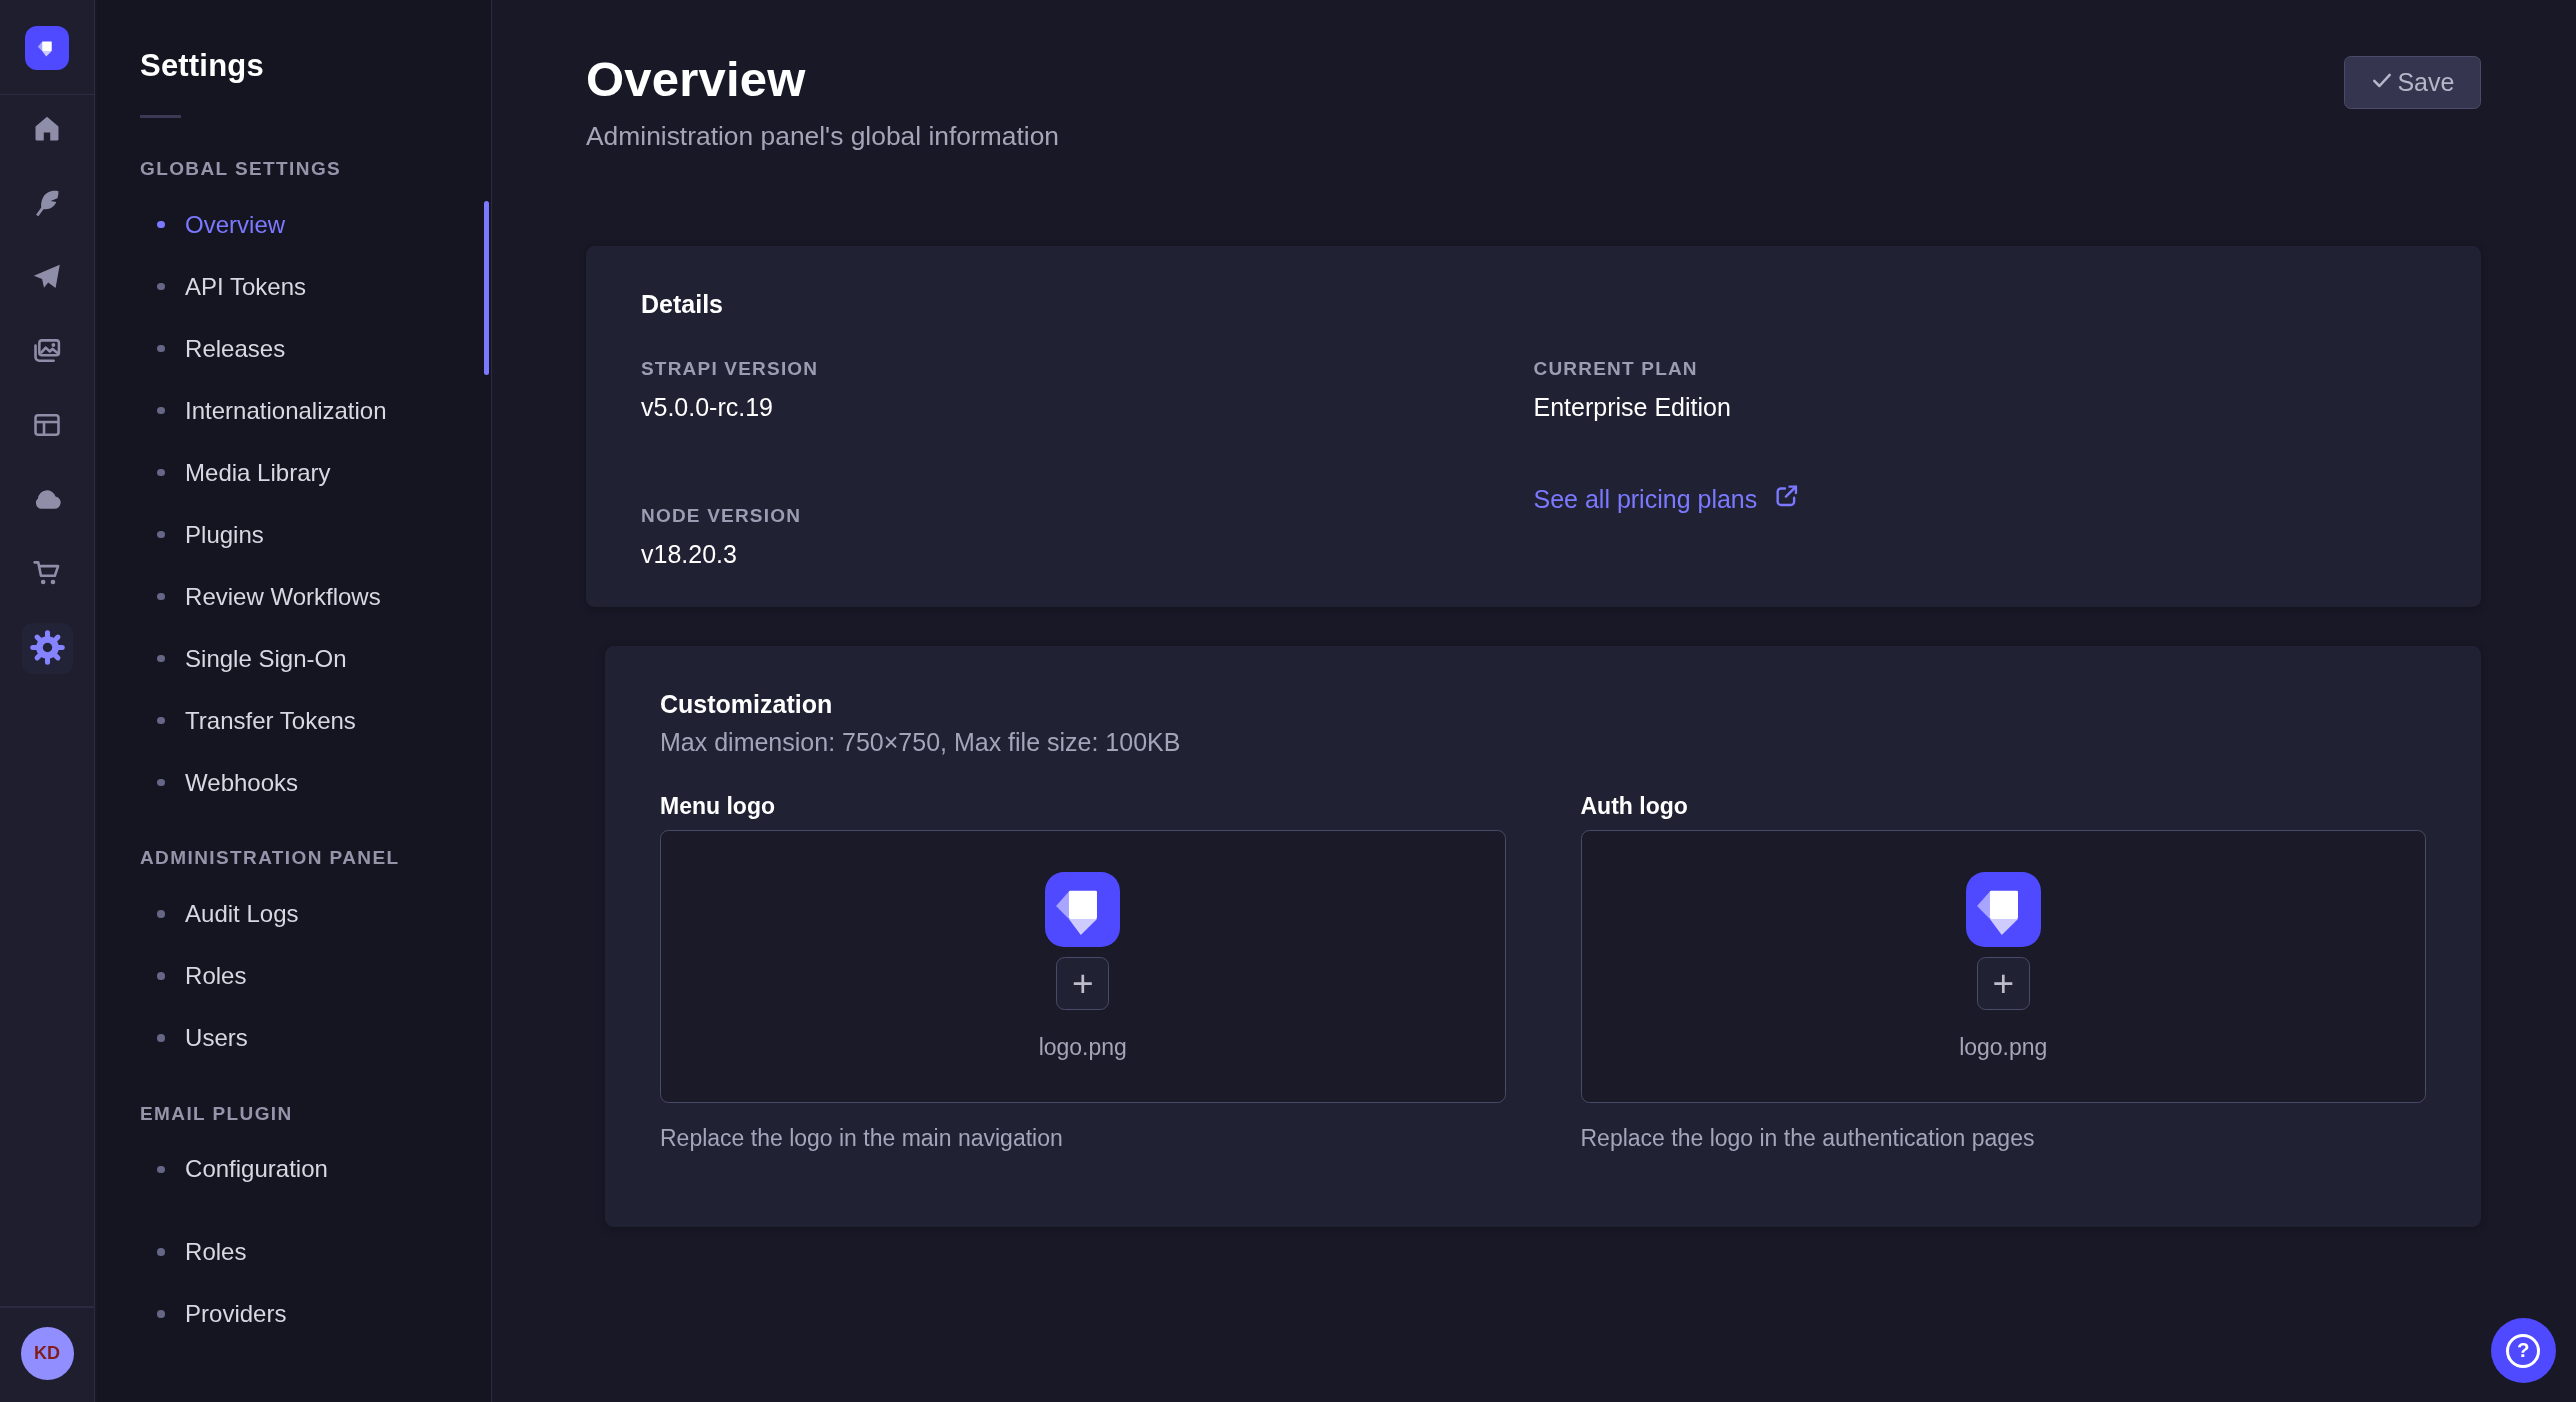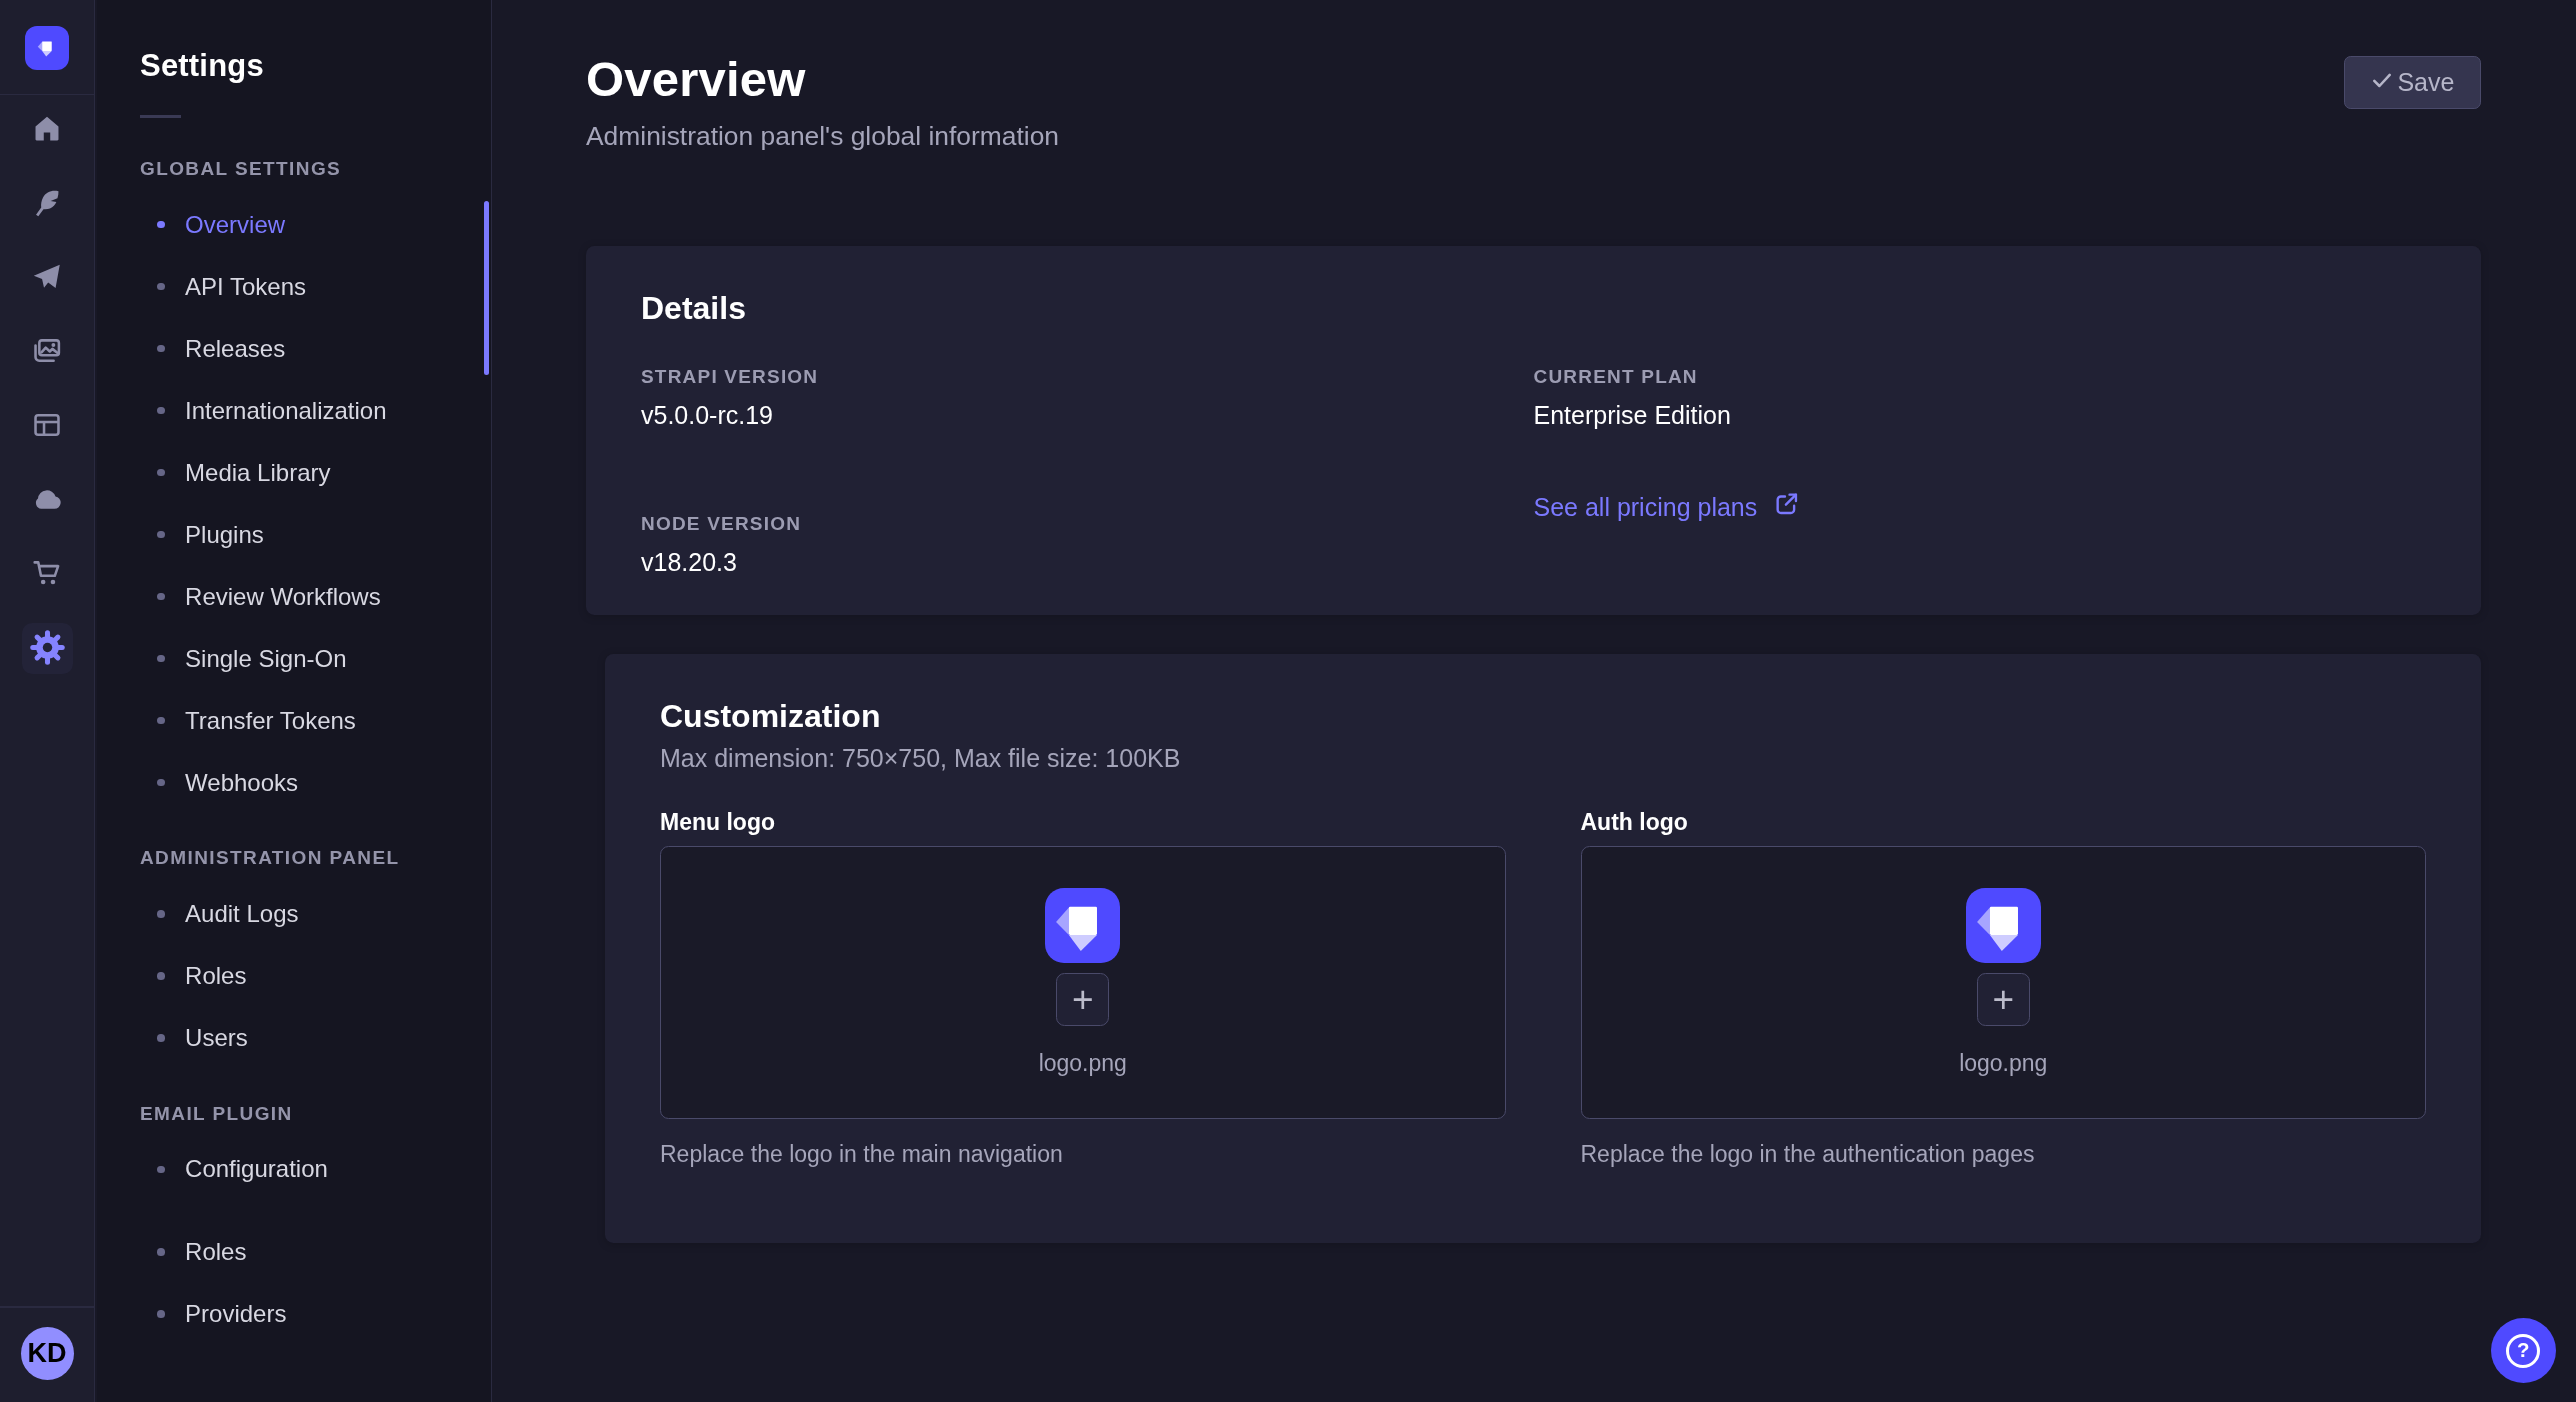--- a/index.html
+++ b/index.html
@@ -25,22 +25,22 @@
   .rail-divider { height:1.7px; background:var(--border); }
   .rail-icons { display:flex; flex-direction:column; align-items:center; padding-top:10.2px; gap:23px; }
   .rail-btn {
     width:51px; height:51px; border:none; background:transparent;
     display:grid; place-items:center; border-radius:10.2px; cursor:pointer;
   }
   .rail-btn.active { background:#232338; }
   .rail-bottom { position:absolute; bottom:0; left:0; right:0; }
   .avatar {
     width:53px; height:53px; border-radius:50%;
-    background:var(--avatar-bg); color:#000000;
-    font-size:27px; font-weight:700;
+    background:var(--avatar-bg); color:#7f1d1d;
+    font-size:18px; font-weight:700;
     display:grid; place-items:center;
     margin:19px auto 22px; cursor:pointer;
   }
 
   
   .subnav {
     position:fixed; left:97px; top:0; width:395px; height:100%;
     background:var(--subnav-bg);
     border-right:1.7px solid var(--border);
     z-index:2; padding:48px 20.4px 0 43px;
@@ -77,21 +77,21 @@
     height:53px; padding:0 25.6px; margin-top:3.4px;
     background:var(--button-bg); border:1.7px solid var(--border-strong);
     border-radius:6.8px; color:var(--button-text);
     font-size:25px; font-weight:400; font-family:inherit; cursor:pointer;
   }
 
   .card {
     background:var(--card-bg); border-radius:8.5px;
     padding:44px 55px 37px; box-shadow:0 1.7px 8.5px rgba(0,0,0,.18);
   }
-  .card h3 { font-size:32px; font-weight:600; }
+  .card h3 { font-size:25px; font-weight:600; }
   .card-details { margin-top:94px; }
   .details-grid { display:grid; grid-template-columns:1fr 1fr; margin-top:39px; }
   .kv-label {
     font-size:19px; font-weight:700; letter-spacing:1.2px;
     color:#9c9cb2; line-height:22px;
   }
   .kv-value { margin-top:12px; font-size:25px; color:var(--text-primary); line-height:31px; }
   .kv-block + .kv-block { margin-top:82px; }
   .pricing-link {
     margin-top:60px; display:inline-flex; align-items:center; gap:17px;

